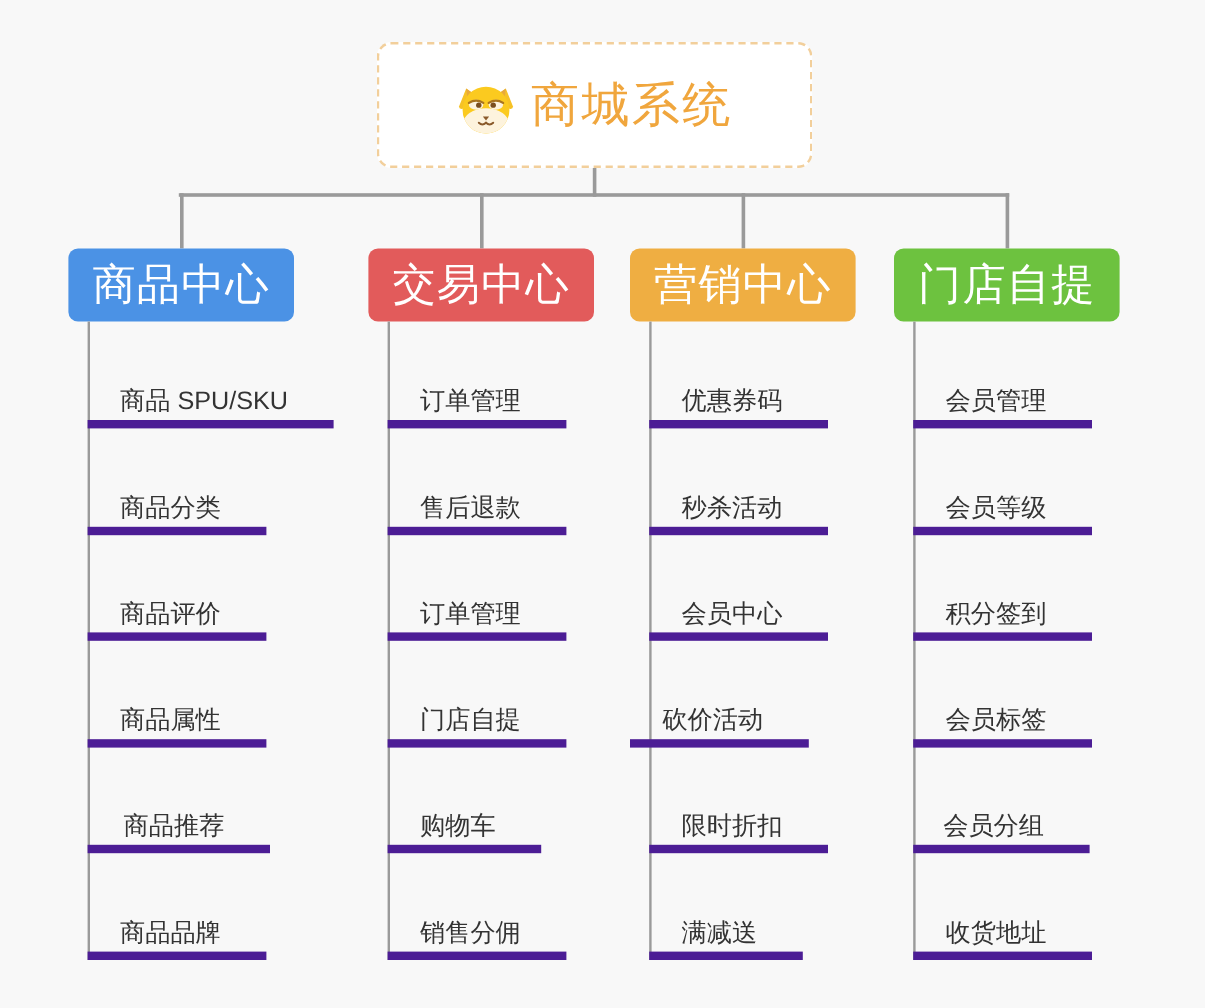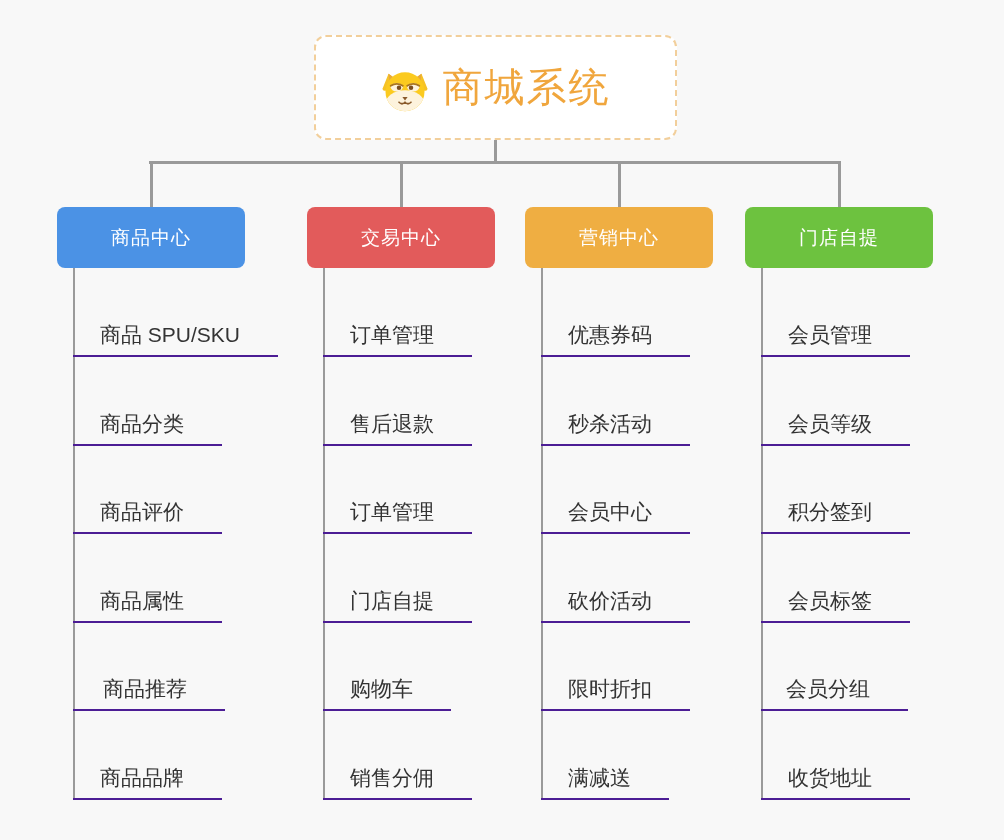--- a/index.html
+++ b/index.html
@@ -29,28 +29,28 @@
   .root-title{
     font-size:40px;font-weight:500;letter-spacing:2px;color:#f0a63d;
     white-space:nowrap;
   }
   .doge{width:48px;height:50px;flex:0 0 auto;}
 
   .branch-header{
     position:absolute;top:207px;width:188px;height:61px;
     box-sizing:border-box;border-radius:8px;
     display:flex;align-items:center;justify-content:center;
-    color:#ffffff;font-size:19px;letter-spacing:1px;white-space:nowrap;
+    color:#ffffff;font-size:36px;letter-spacing:1px;white-space:nowrap;
     cursor:pointer;
   }
 
   .child-topic{
     position:absolute;height:35px;box-sizing:border-box;
     padding:0 38px 7px 27px;
-    border-bottom:2px solid #4c1d95;
+    border-bottom:7px solid #4c1d95;
     font-size:21px;line-height:26px;color:#333333;
     white-space:nowrap;
     cursor:pointer;
   }
 </style>
 </head>
 <body>
 
 <div class="canvas">
 
@@ -106,21 +106,21 @@
       <div class="child-topic" style="left: 323px; top: 499px;">订单管理</div>
       <div class="child-topic" style="left: 323px; top: 588px;">门店自提</div>
       <div class="child-topic" style="left: 323px; top: 676px;">购物车</div>
       <div class="child-topic" style="left: 323px; top: 765px;">销售分佣</div>
       <div class="connector drop" style="left: 617.5px;"></div>
       <div class="branch-header" style="left: 525px; background: rgb(239, 174, 66);">营销中心</div>
       <div class="connector trunk" style="left: 541px;"></div>
       <div class="child-topic" style="left: 541px; top: 322px;">优惠券码</div>
       <div class="child-topic" style="left: 541px; top: 411px;">秒杀活动</div>
       <div class="child-topic" style="left: 541px; top: 499px;">会员中心</div>
-      <div class="child-topic" style="left: 541px; top: 588px;">砍价活动</div>
+      <div class="child-topic" style="left: 525px; top: 588px;">砍价活动</div>
       <div class="child-topic" style="left: 541px; top: 676px;">限时折扣</div>
       <div class="child-topic" style="left: 541px; top: 765px;">满减送</div>
       <div class="connector drop" style="left: 837.5px;"></div>
       <div class="branch-header" style="left: 745px; background: rgb(109, 194, 63);">门店自提</div>
       <div class="connector trunk" style="left: 761px;"></div>
       <div class="child-topic" style="left: 761px; top: 322px;">会员管理</div>
       <div class="child-topic" style="left: 761px; top: 411px;">会员等级</div>
       <div class="child-topic" style="left: 761px; top: 499px;">积分签到</div>
       <div class="child-topic" style="left: 761px; top: 588px;">会员标签</div>
       <div class="child-topic" style="left: 761px; top: 676px; padding-left: 25px;">会员分组</div>

